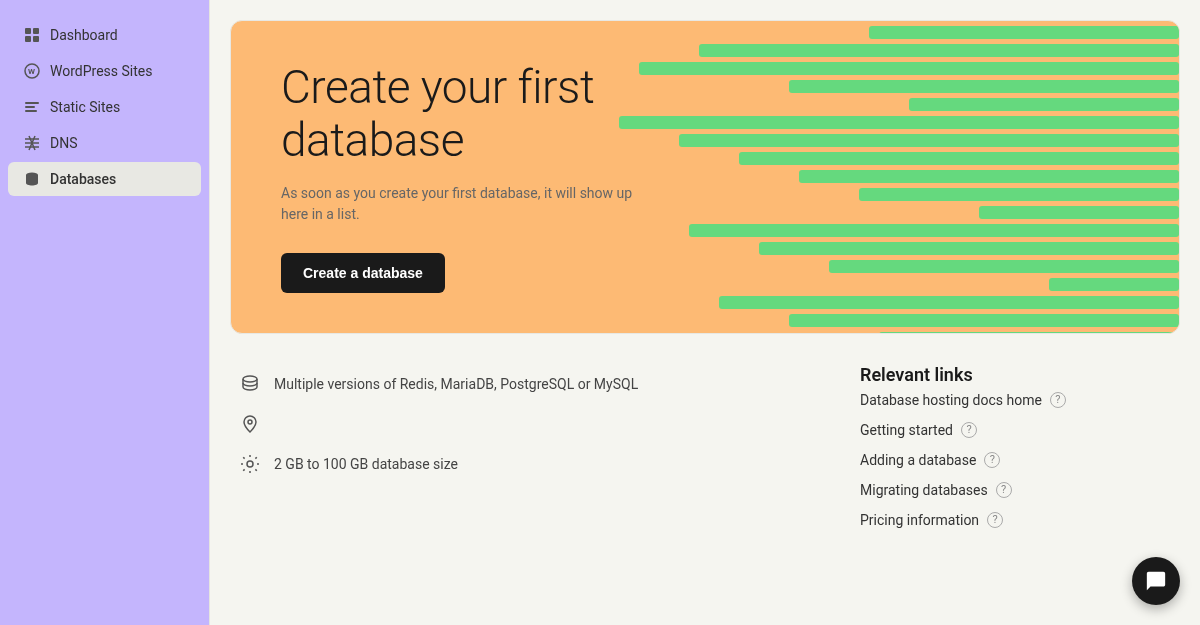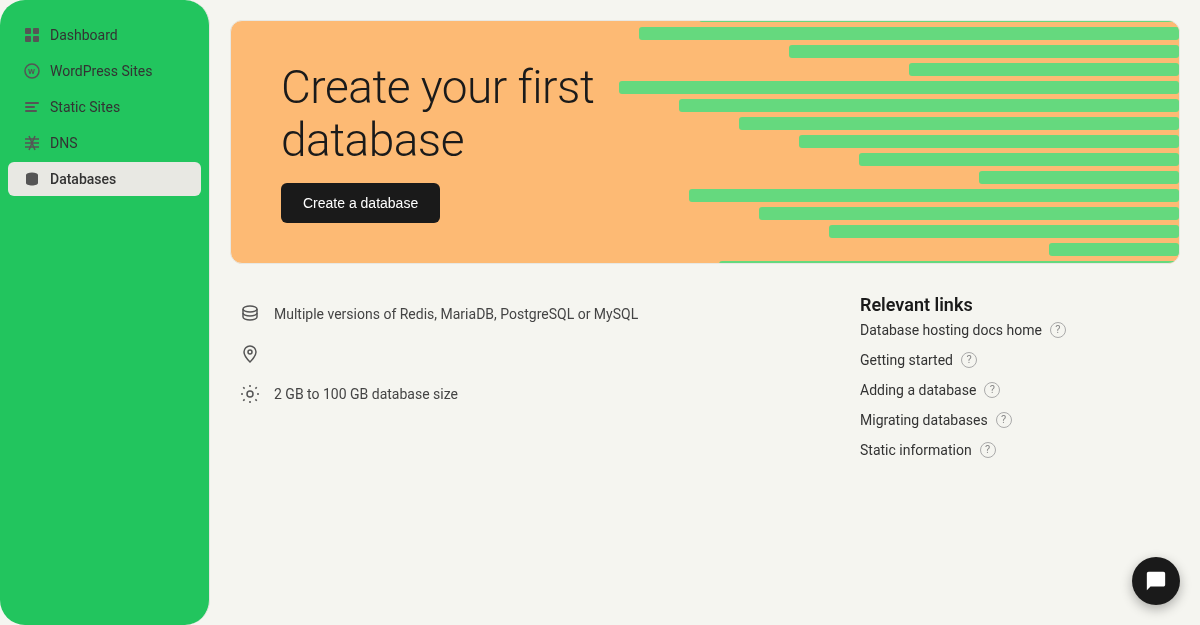--- a/index.html
+++ b/index.html
@@ -8,25 +8,24 @@
       background: #f5f5f0;
       display: flex;
       height: 625px;
       width: 1200px;
       overflow: hidden;
     }
 
     
     .sidebar {
       width: 210px;
-      background: #22c55e;
+      background: #c4b5fd;
       border-right: 1px solid #e5e5e0;
       padding: 16px 0;
       flex-shrink: 0;
-      border-radius: 25px;
     }
     .sidebar-item {
       display: flex;
       align-items: center;
       gap: 10px;
       padding: 9px 16px;
       cursor: pointer;
       font-size: 14px;
       color: #333;
       border-radius: 6px;
@@ -91,21 +90,21 @@
       line-height: 1.5;
     }
 
     .create-btn {
       background: #1a1a1a;
       color: #fff;
       border: none;
       padding: 12px 22px;
       border-radius: 6px;
       font-size: 14px;
-      font-weight: 400;
+      font-weight: 700;
       cursor: pointer;
     }
 
     
     .bar-chart {
       display: flex;
       flex-direction: column;
       gap: 5px;
       align-items: flex-end;
       position: absolute;
@@ -266,20 +265,21 @@
     </span>
     <span>Databases</span>
   </div>
 </nav>
 
 <main class="main">
 
   <div class="hero-card">
     <div class="hero-text">
       <h1 class="hero-title">Create your first database</h1>
+      <p class="hero-subtitle">As soon as you create your first database, it will show up here in a list.</p>
       <button class="create-btn">Create a database</button>
     </div>
 
     <div class="bar-chart" id="bar-chart">
         <div class="bar-row">
           <div class="bar" style="width: 64.2857%;"></div>
         </div>
         <div class="bar-row">
           <div class="bar" style="width: 55.3571%;"></div>
         </div>
@@ -380,21 +380,21 @@
       </div>
       <div class="link-item">
         <span>Adding a database</span>
         <span class="help-icon">?</span>
       </div>
       <div class="link-item">
         <span>Migrating databases</span>
         <span class="help-icon">?</span>
       </div>
       <div class="link-item">
-        <span>Static information</span>
+        <span>Pricing information</span>
         <span class="help-icon">?</span>
       </div>
     </div>
   </div>
 </main>
 
 <div class="chat-btn">
   <svg width="22" height="22" viewBox="0 0 24 24" fill="white">
     <path d="M20 2H4c-1.1 0-2 .9-2 2v18l4-4h14c1.1 0 2-.9 2-2V4c0-1.1-.9-2-2-2z"></path>
   </svg>

